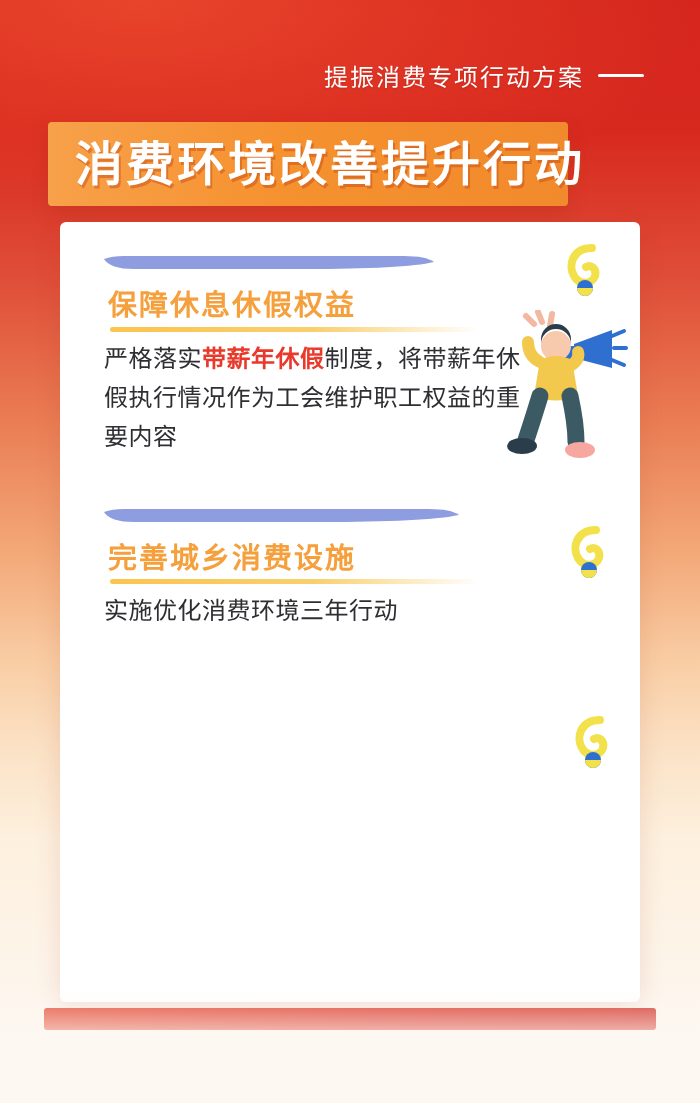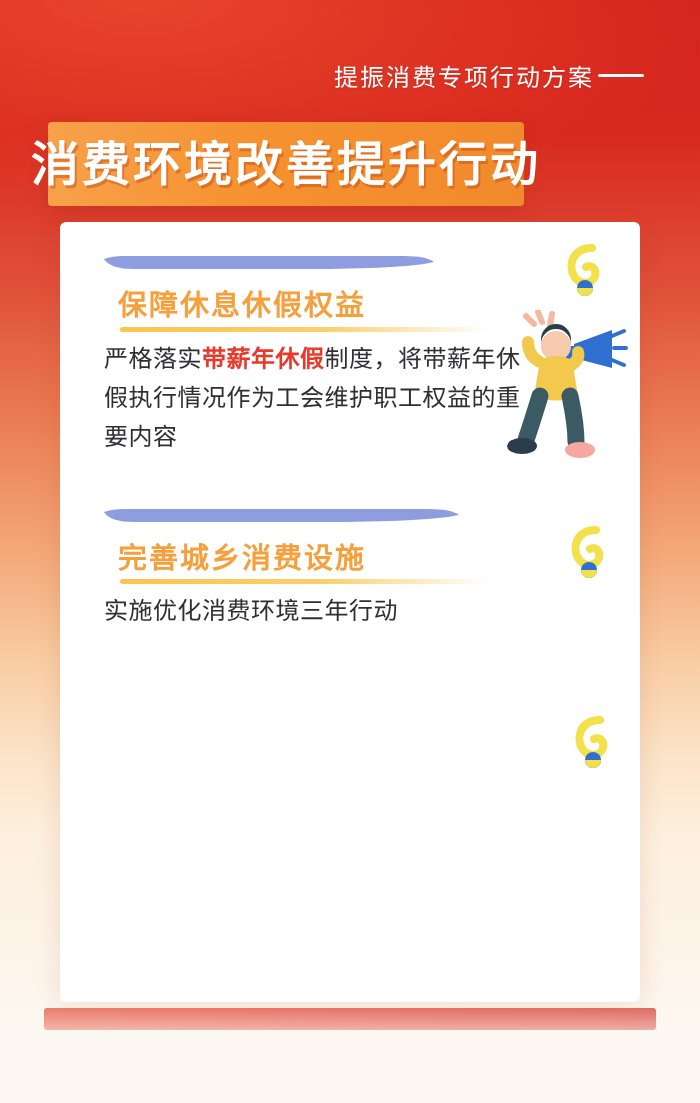--- a/index.html
+++ b/index.html
@@ -48,21 +48,21 @@
     pointer-events: none;
   }
 
   
   .series-line {
     position: absolute;
     top: 58px;
     right: 56px;
     display: flex;
     align-items: center;
-    gap: 4px;
+    gap: 14px;
   }
   .series-label {
     color: #ffffff;
     font-size: 24px;
     letter-spacing: 2px;
     font-weight: 400;
     white-space: nowrap;
     text-shadow: 0 1px 2px rgba(120,10,5,.25);
   }
   .series-dash {
@@ -79,20 +79,21 @@
     top: 122px;
     left: 48px;
     width: 476px;
     height: 84px;
     background: linear-gradient(90deg, #f7a14a 0%, #f6912f 45%, #f08a2c 100%);
     border-radius: 4px;
     box-shadow: 0 6px 18px rgba(150, 40, 10, .22);
     display: flex;
     align-items: center;
     justify-content: center;
+    padding-left: 44px;
   }
   .title-text {
     font-family: "DejaVu Sans", "Liberation Sans", sans-serif;
     font-size: 48px;
     font-weight: 700;
     color: #ffffff;
     letter-spacing: 3px;
     line-height: 1;
     text-shadow: 2px 3px 0 rgba(196, 72, 18, .45);
     white-space: nowrap;
@@ -139,21 +140,21 @@
     height: 16px;
     margin-left: 6px;
     margin-bottom: 14px;
   }
   .swoosh-2 { width: 355px; }
   .swoosh-3 { width: 350px; }
 
   .section-head {
     position: relative;
     display: inline-block;
-    margin-left: 20px;
+    margin-left: 10px;
     text-align: right;
   }
   .section-title {
     font-family: "DejaVu Sans", "Liberation Sans", sans-serif;
     font-size: 29px;
     font-weight: 700;
     color: #f5a03c;
     letter-spacing: 2px;
     line-height: 1.1;
     position: relative;

